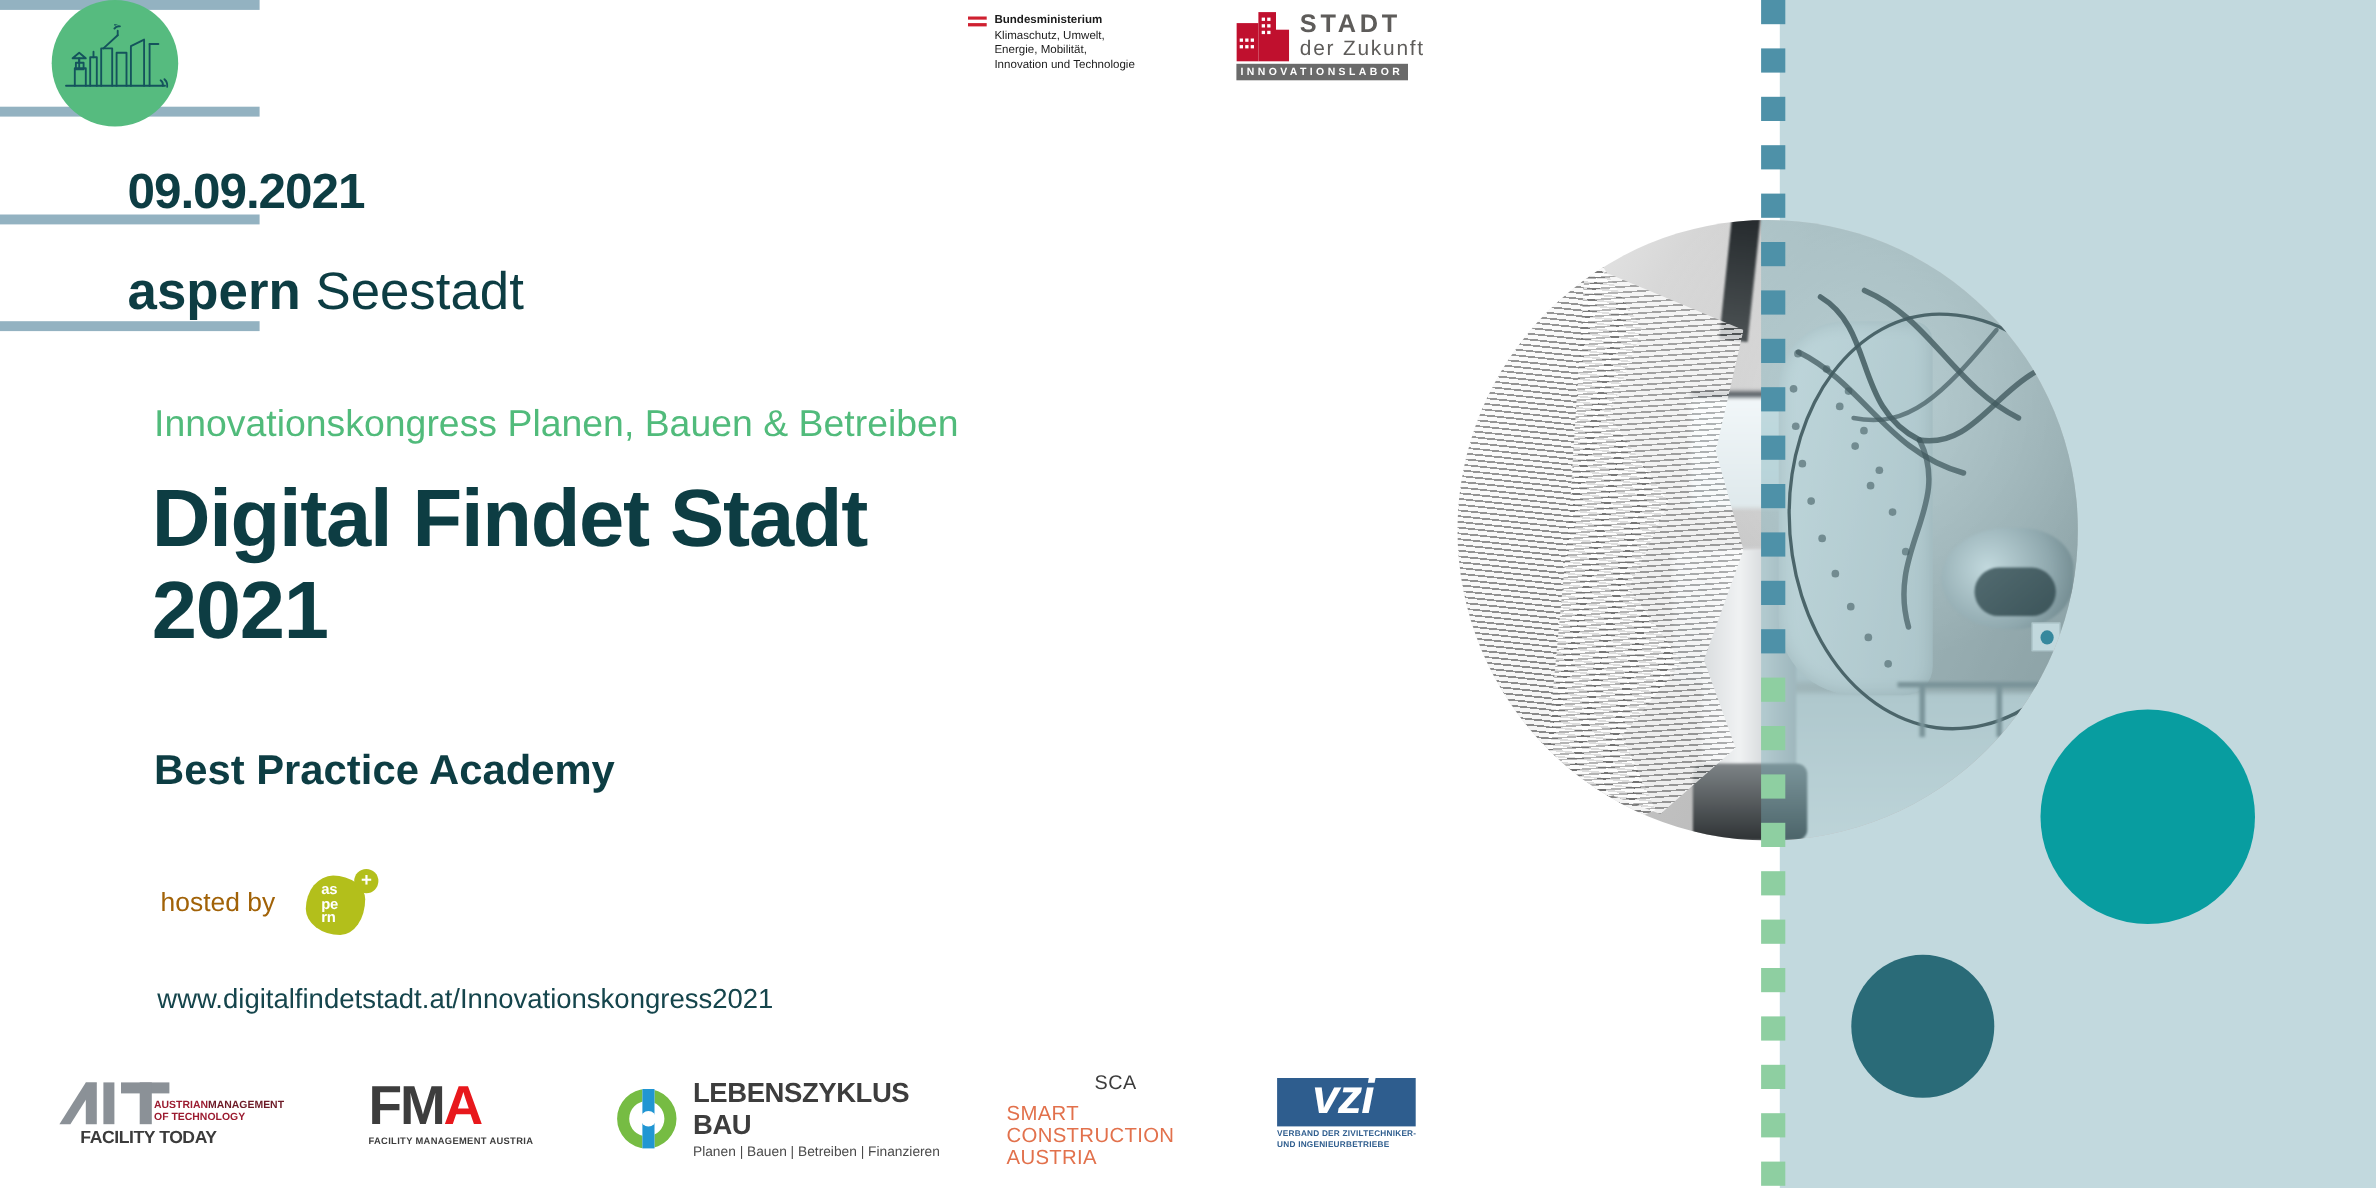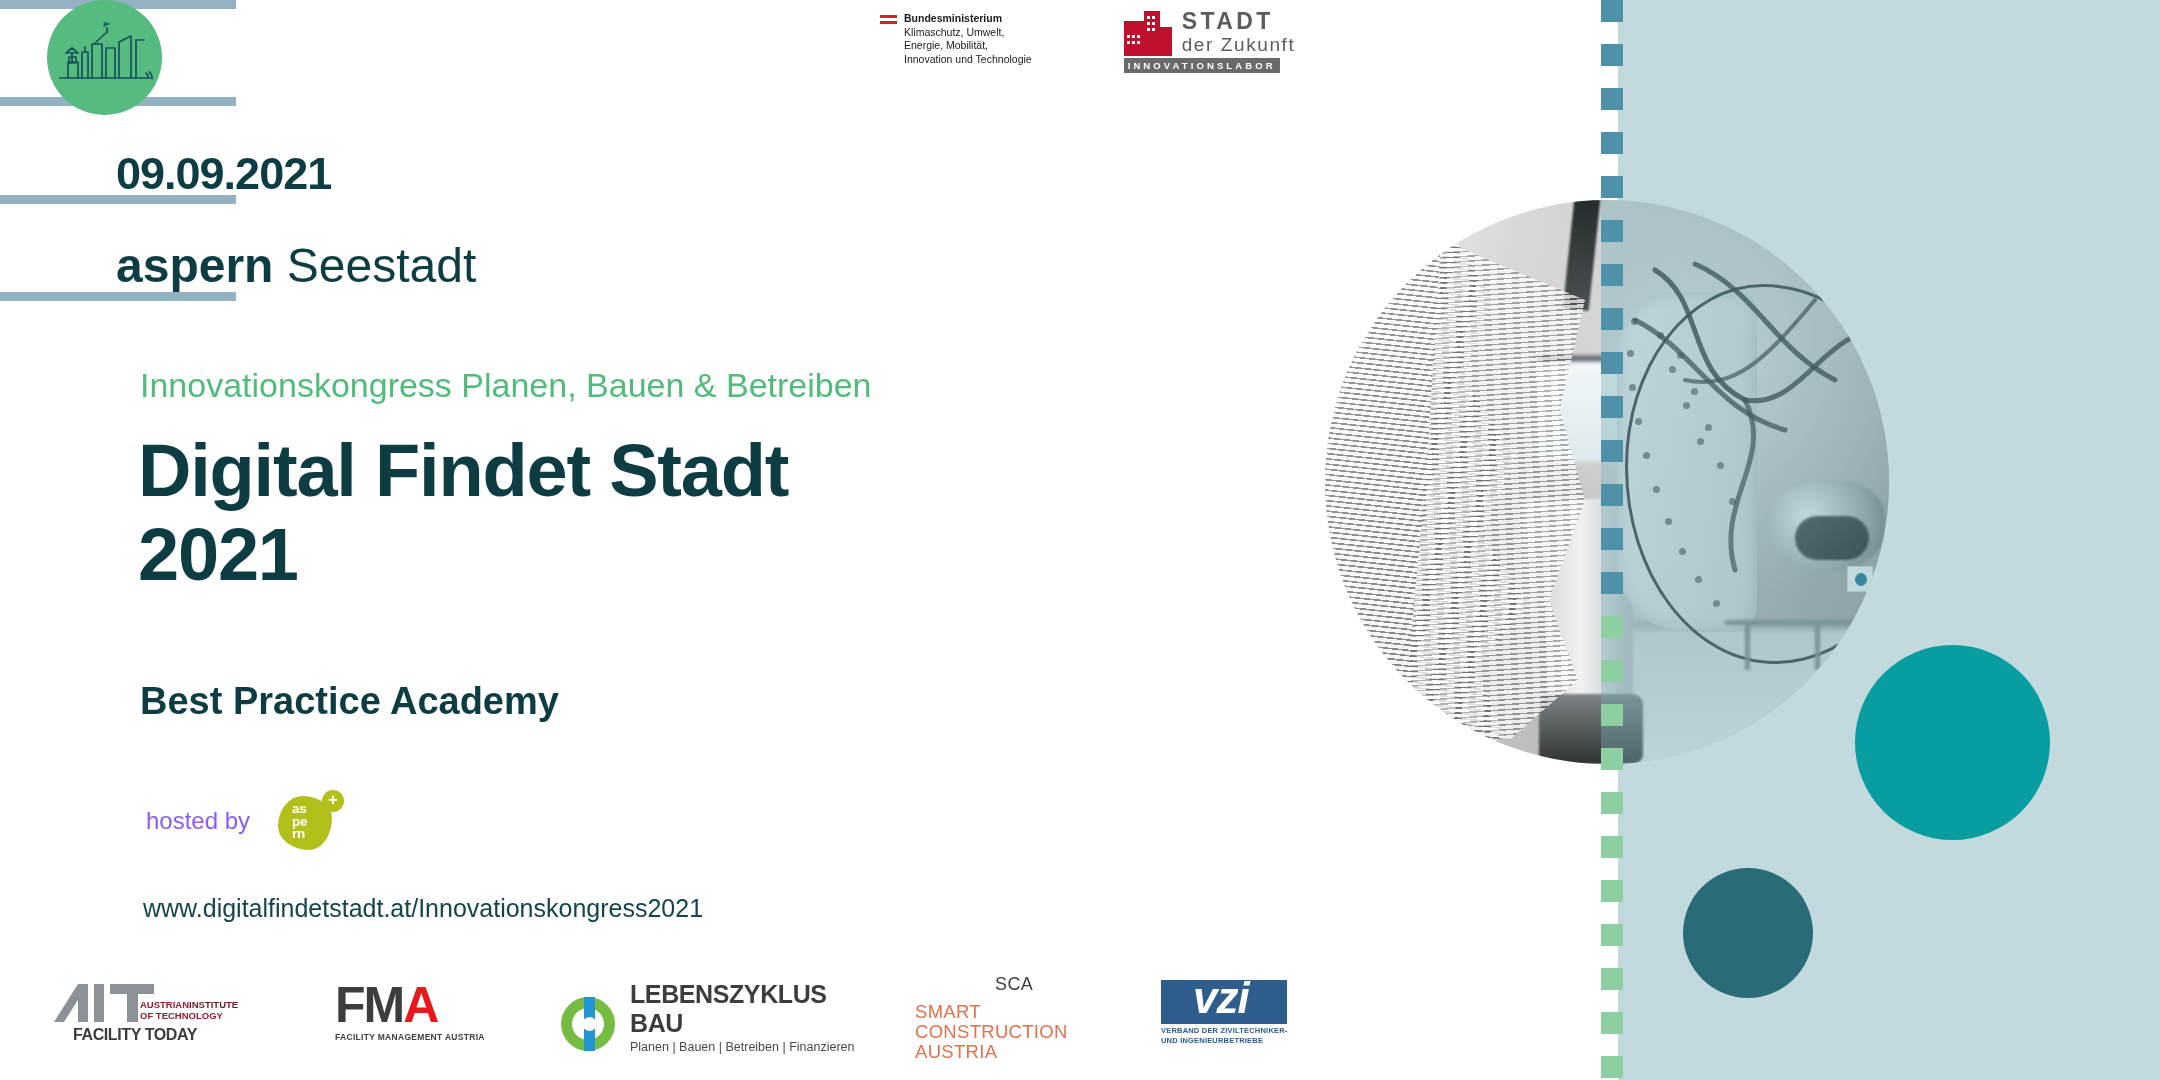--- a/index.html
+++ b/index.html
@@ -106,21 +106,21 @@
   #subtitle {
     position: absolute; left: 140px; top: 680px;
     font-size: 38px; font-weight: bold; color: #0d3d43;
   }
 
   
   #hosted {
     position: absolute; left: 146px; top: 790px;
     display: flex; align-items: center; gap: 28px;
   }
-  #hosted-label { font-size: 24px; color: #8b5cf6; }
+  #hosted-label { font-size: 24px; color: #a16207; }
   .aspern-mark { position: relative; width: 66px; height: 62px; }
   .aspern-blob {
     position: absolute; left: 0; top: 6px; width: 54px; height: 54px;
     background: #b3bf1b;
     border-radius: 46% 54% 42% 58% / 56% 40% 60% 44%;
   }
   .aspern-blob span {
     position: absolute; left: 14px; top: 7px;
     color: #ffffff; font-size: 13.5px; font-weight: bold;
     line-height: 12.5px; letter-spacing: -0.3px;
@@ -163,21 +163,21 @@
     font-size: 50px; font-weight: bold; letter-spacing: -2px;
     color: #3d3d3d; line-height: 50px;
   }
   .fma-word em { font-style: normal; color: #e8181c; }
   .fma-sub {
     font-size: 8.5px; font-weight: bold; color: #3d3d3d;
     letter-spacing: 0.3px; margin-top: 2px;
   }
 
   
-  .lzb { left: 560px; width: 300px; display: flex; gap: 14px; align-items: flex-end; }
+  .lzb { left: 560px; width: 300px; display: flex; gap: 14px; align-items: center; }
   .lzb-ico { width: 56px; height: 60px; position: relative; }
   .lzb-word { font-size: 25px; font-weight: bold; color: #3d3d3d; letter-spacing: -0.4px; }
   .lzb-sub { font-size: 12.5px; color: #4a4a4a; margin-top: 2px; }
 
   
   .sca { left: 915px; width: 180px; }
   .sca-mono {
     position: absolute; left: 80px; top: -6px;
     font-size: 18px; color: #3d3d3d; letter-spacing: 0.4px;
   }
@@ -447,21 +447,21 @@
           <svg width="120" height="42" viewBox="0 0 120 42">
             <path d="M6 40 L30 2 L40 2 L16 40 Z" fill="#8b9197"></path>
             <path d="M30 2 L40 2 L40 40 L30 40 Z" fill="#8b9197"></path>
             <rect x="46" y="2" width="10" height="38" fill="#8b9197"></rect>
             <rect x="62" y="2" width="44" height="10" fill="#8b9197"></rect>
             <rect x="79" y="2" width="11" height="38" fill="#8b9197"></rect>
           </svg>
         </div>
         <div class="ait-txt">
           <div>
-            <span>AUSTRIAN</span><span class="grey">INSTITUTE</span>
+            <span>AUSTRIAN</span><span class="grey">MANAGEMENT</span>
           </div>
           <div>OF TECHNOLOGY</div>
         </div>
       </div>
       <div class="ait-tt">FACILITY TODAY</div>
     </div>
 
     <div class="blogo fma">
       <div class="fma-word">
         <span>FM</span><em>A</em>

